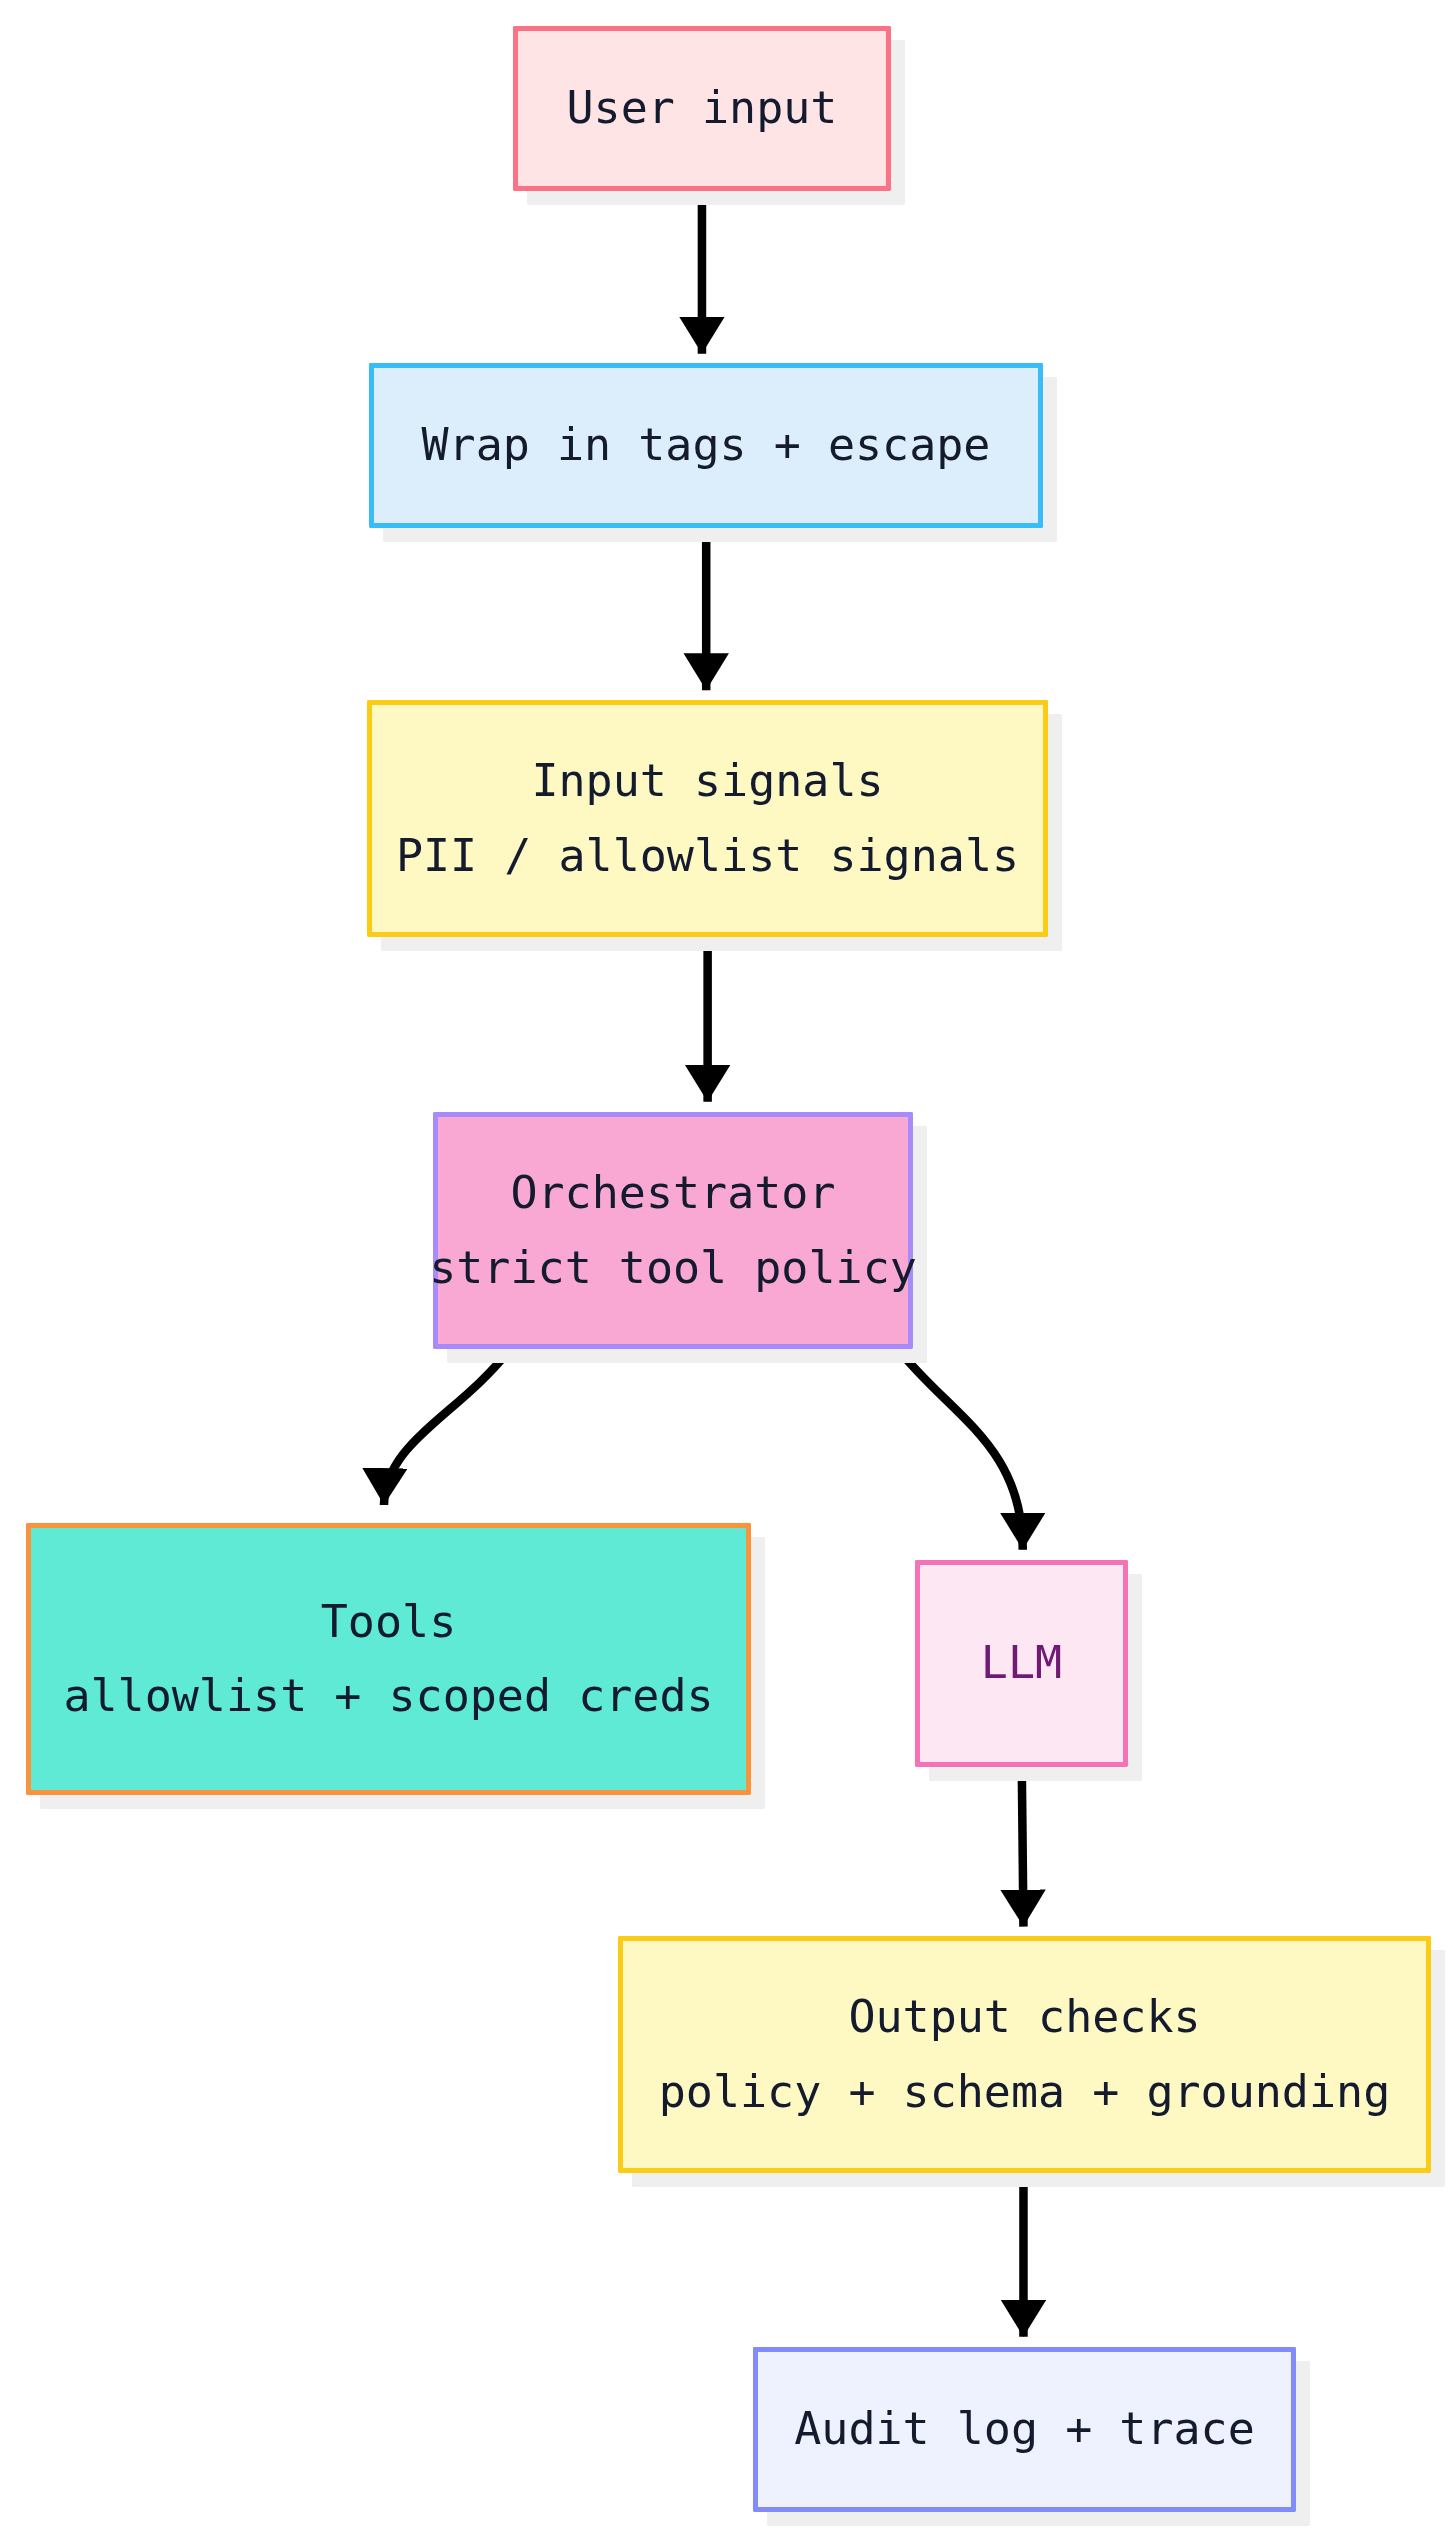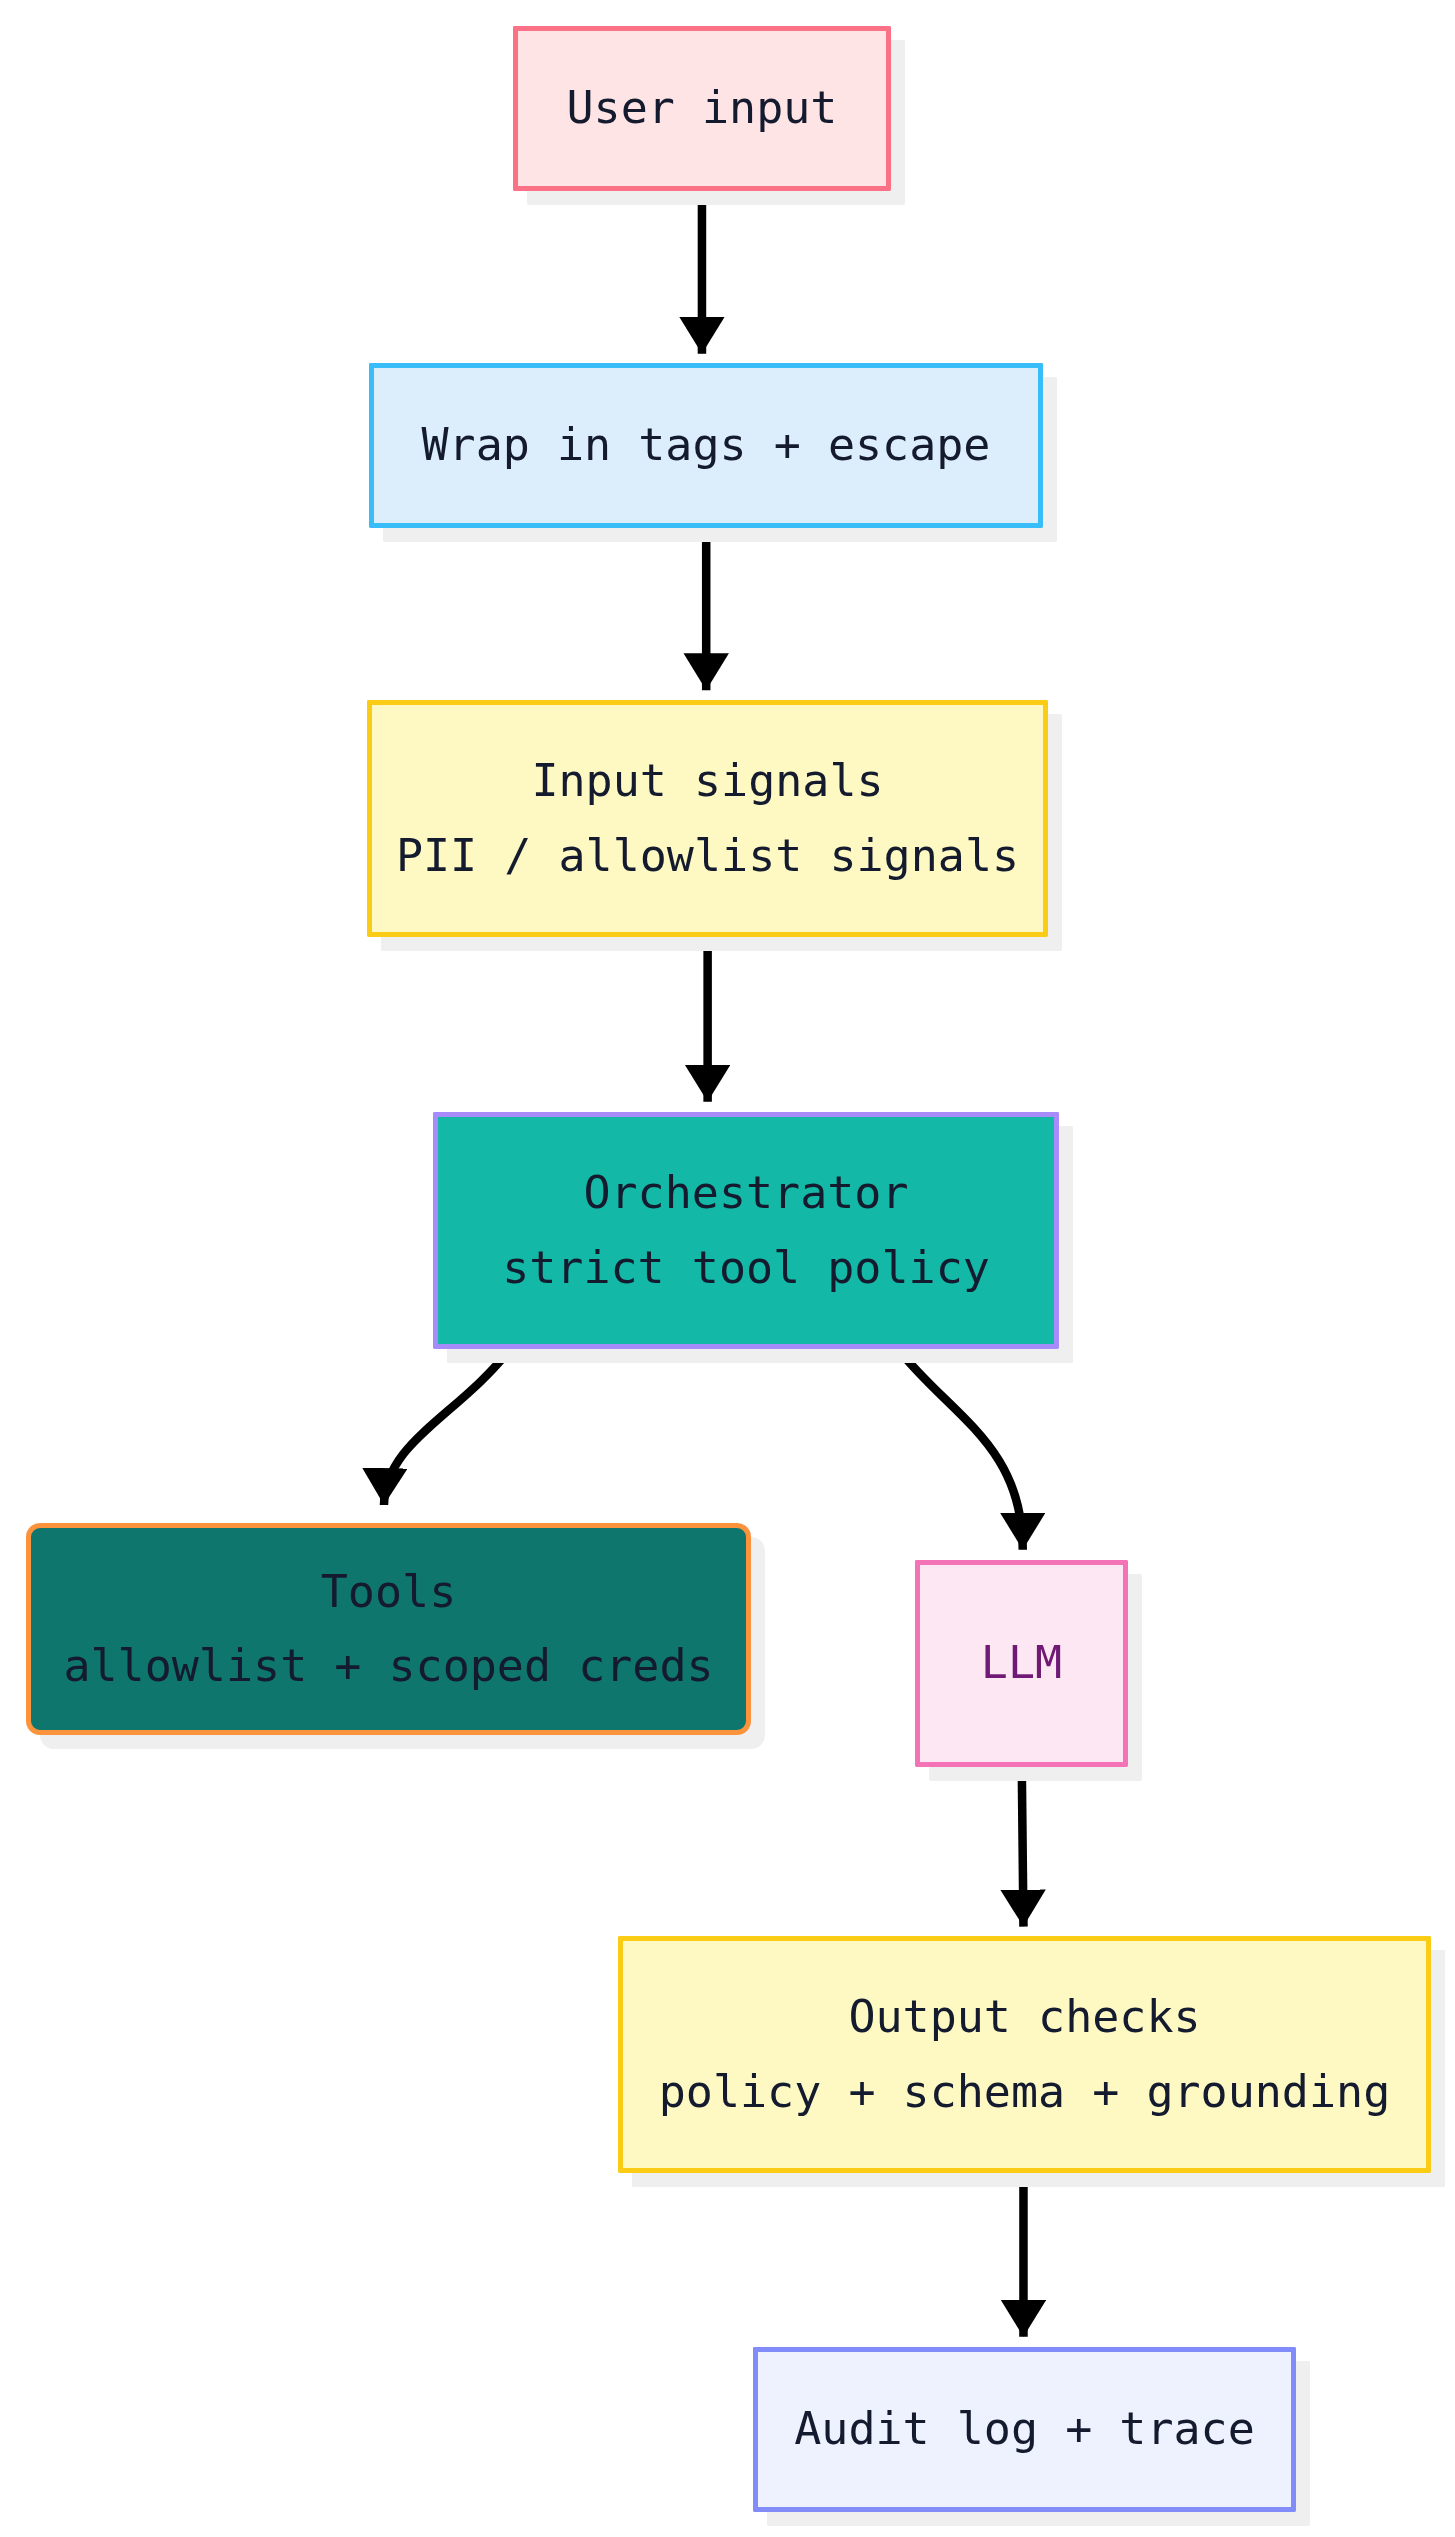--- a/index.html
+++ b/index.html
@@ -68,26 +68,26 @@
 
   <div class="node" style="left: 369px; top: 363px; width: 674px; height: 165px; background-color: rgb(220, 237, 251); border-color: rgb(56, 189, 248); color: rgb(20, 27, 46);">
     <span class="ln">Wrap in tags + escape</span>
   </div>
 
   <div class="node" style="left: 367px; top: 700px; width: 681px; height: 237px; background-color: rgb(254, 249, 195); border-color: rgb(250, 204, 21); color: rgb(20, 27, 46);">
     <span class="ln">Input signals</span>
     <span class="ln">PII / allowlist signals</span>
   </div>
 
-  <div class="node" style="left: 433px; top: 1112px; width: 626px; height: 237px; background-color: #14b8a6; border-color: rgb(167, 139, 250); color: rgb(20, 27, 46);">
+  <div class="node" style="left: 433px; top: 1112px; width: 480px; height: 237px; background-color: #f9a8d4; border-color: rgb(167, 139, 250); color: rgb(20, 27, 46);">
     <span class="ln">Orchestrator</span>
     <span class="ln">strict tool policy</span>
   </div>
 
-  <div class="node" style="left: 26px; top: 1523px; width: 725px; height: 212px; background-color: #0f766e; border-color: rgb(251, 146, 60); color: rgb(20, 27, 46); border-radius: 14px;">
+  <div class="node" style="left: 26px; top: 1523px; width: 725px; height: 272px; background-color: #5eead4; border-color: rgb(251, 146, 60); color: rgb(20, 27, 46);">
     <span class="ln">Tools</span>
     <span class="ln">allowlist + scoped creds</span>
   </div>
 
   <div class="node" style="left: 915px; top: 1560px; width: 213px; height: 207px; background-color: rgb(252, 231, 243); border-color: rgb(244, 114, 182); color: #701a75;">
     <span class="ln">LLM</span>
   </div>
 
   <div class="node" style="left: 618px; top: 1936px; width: 813px; height: 237px; background-color: rgb(254, 249, 195); border-color: rgb(250, 204, 21); color: rgb(20, 27, 46);">
     <span class="ln">Output checks</span>

